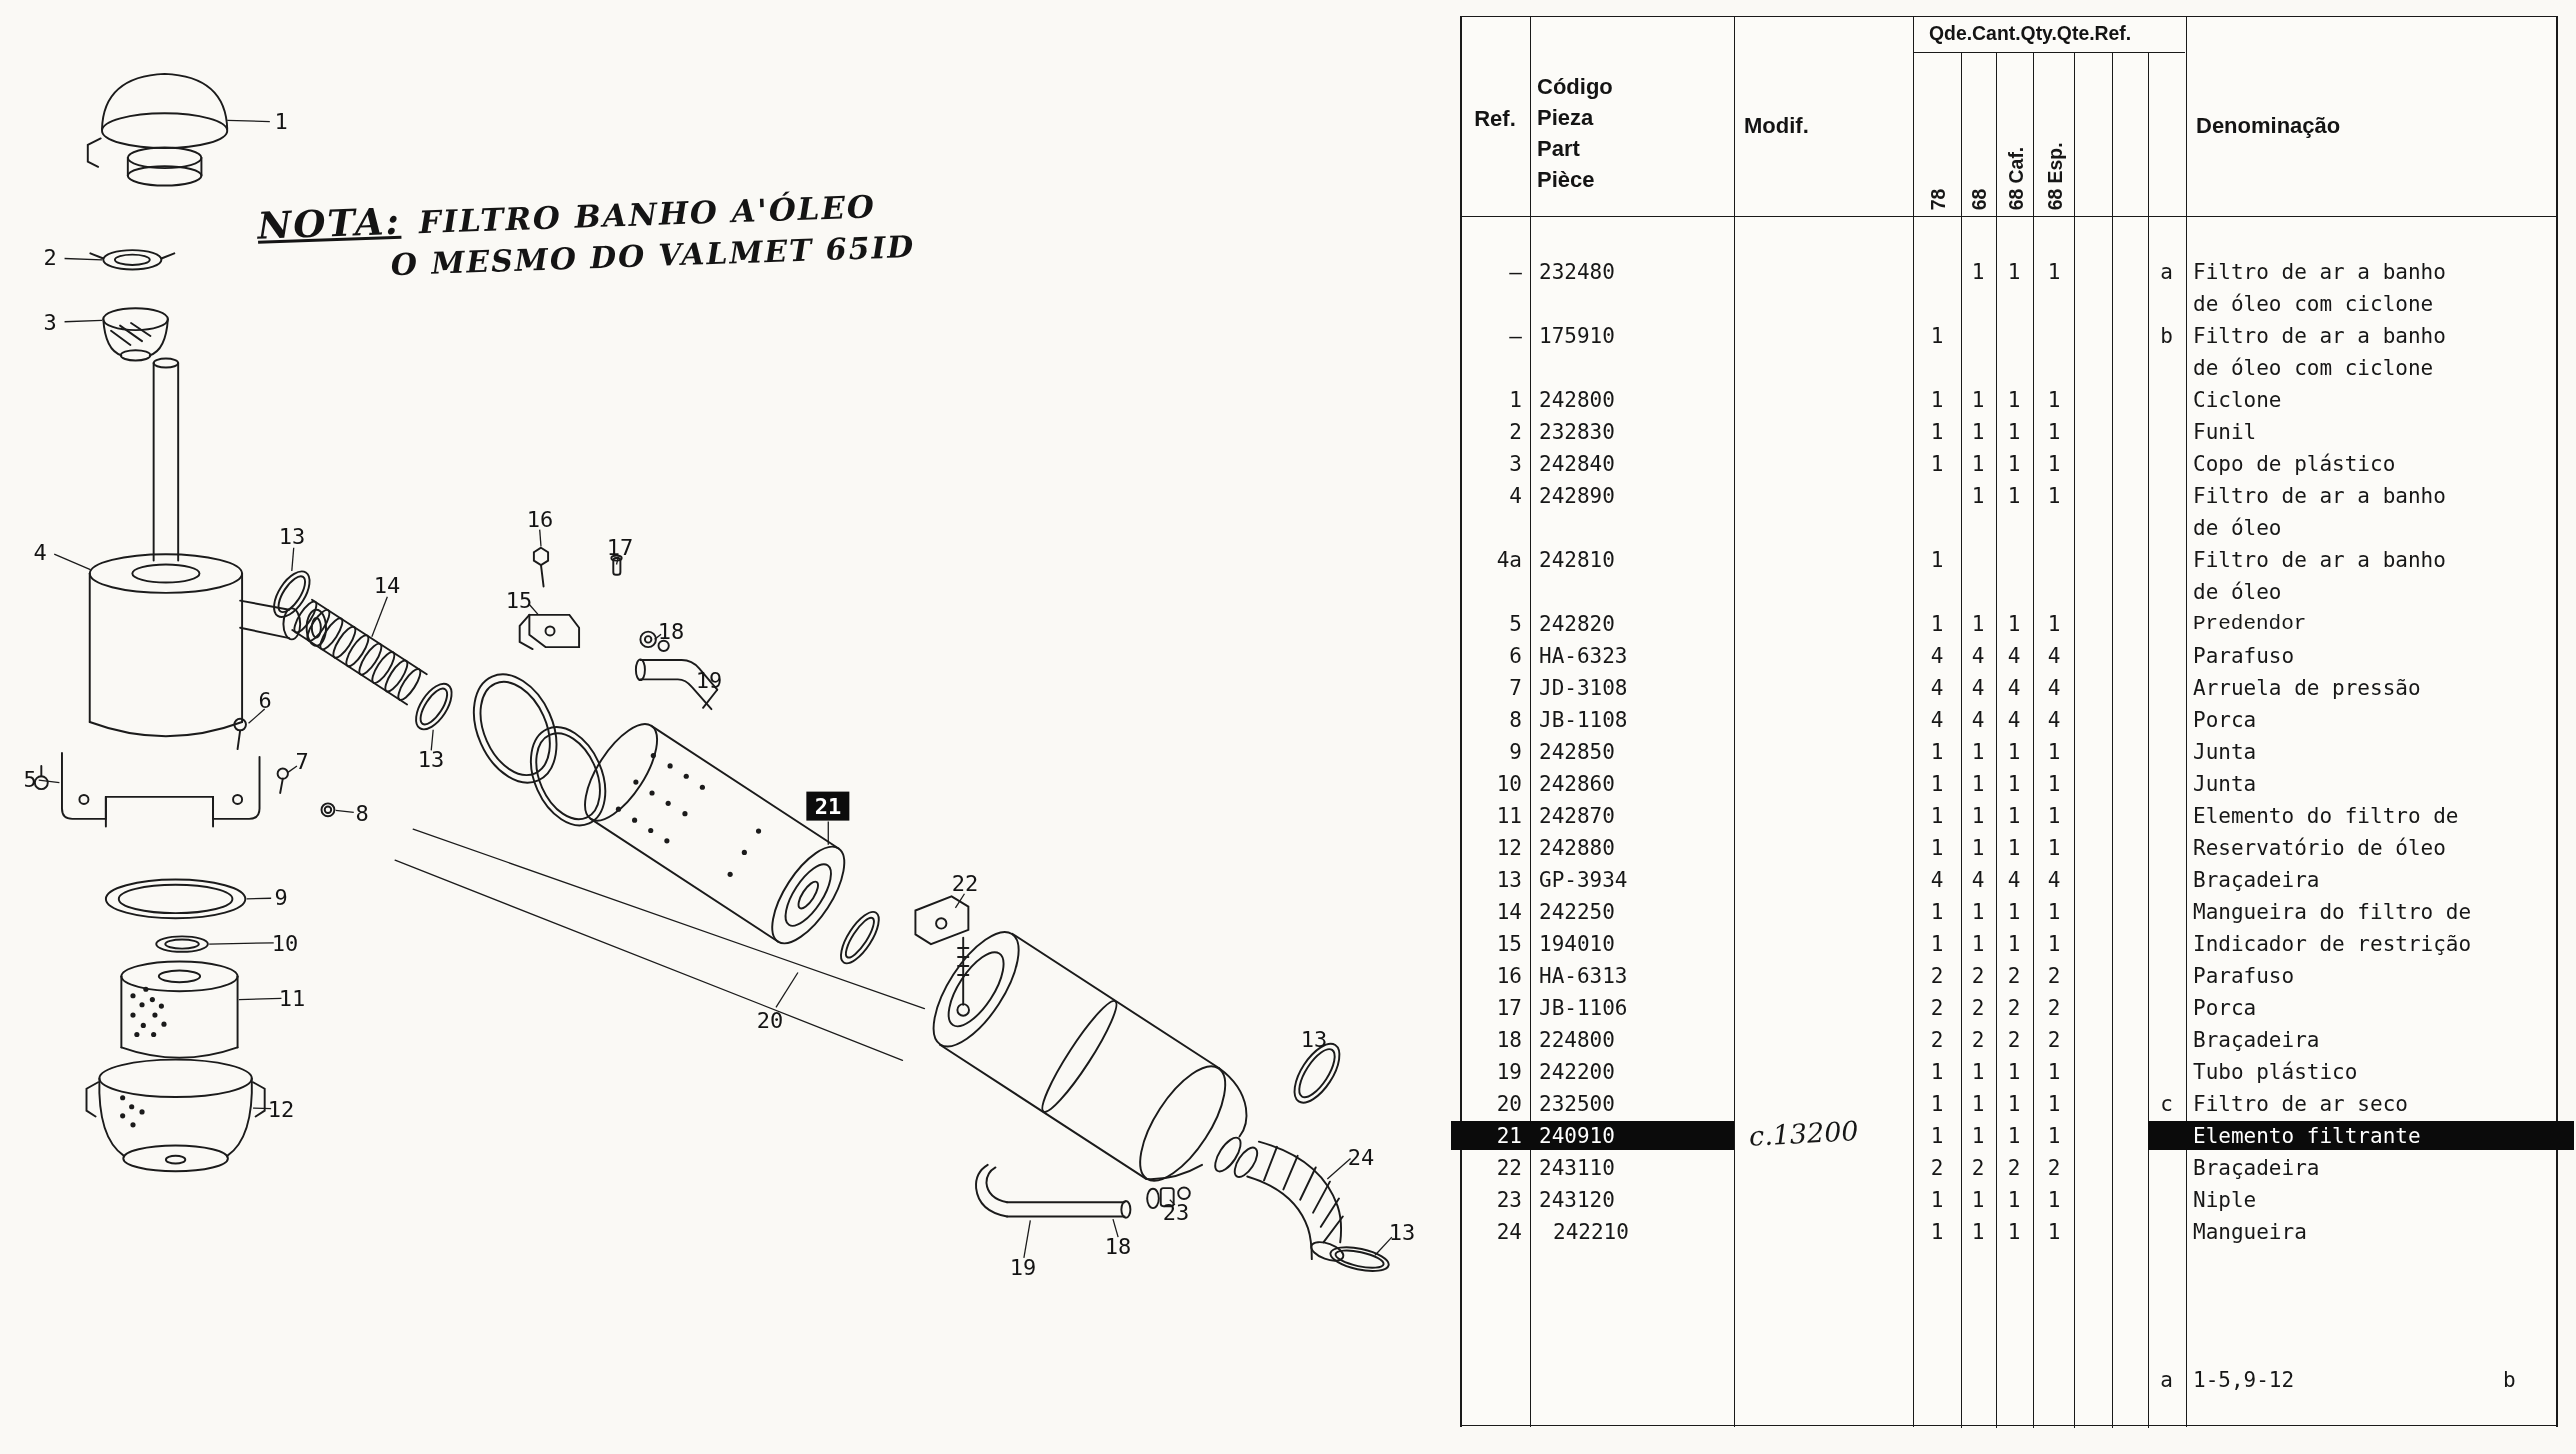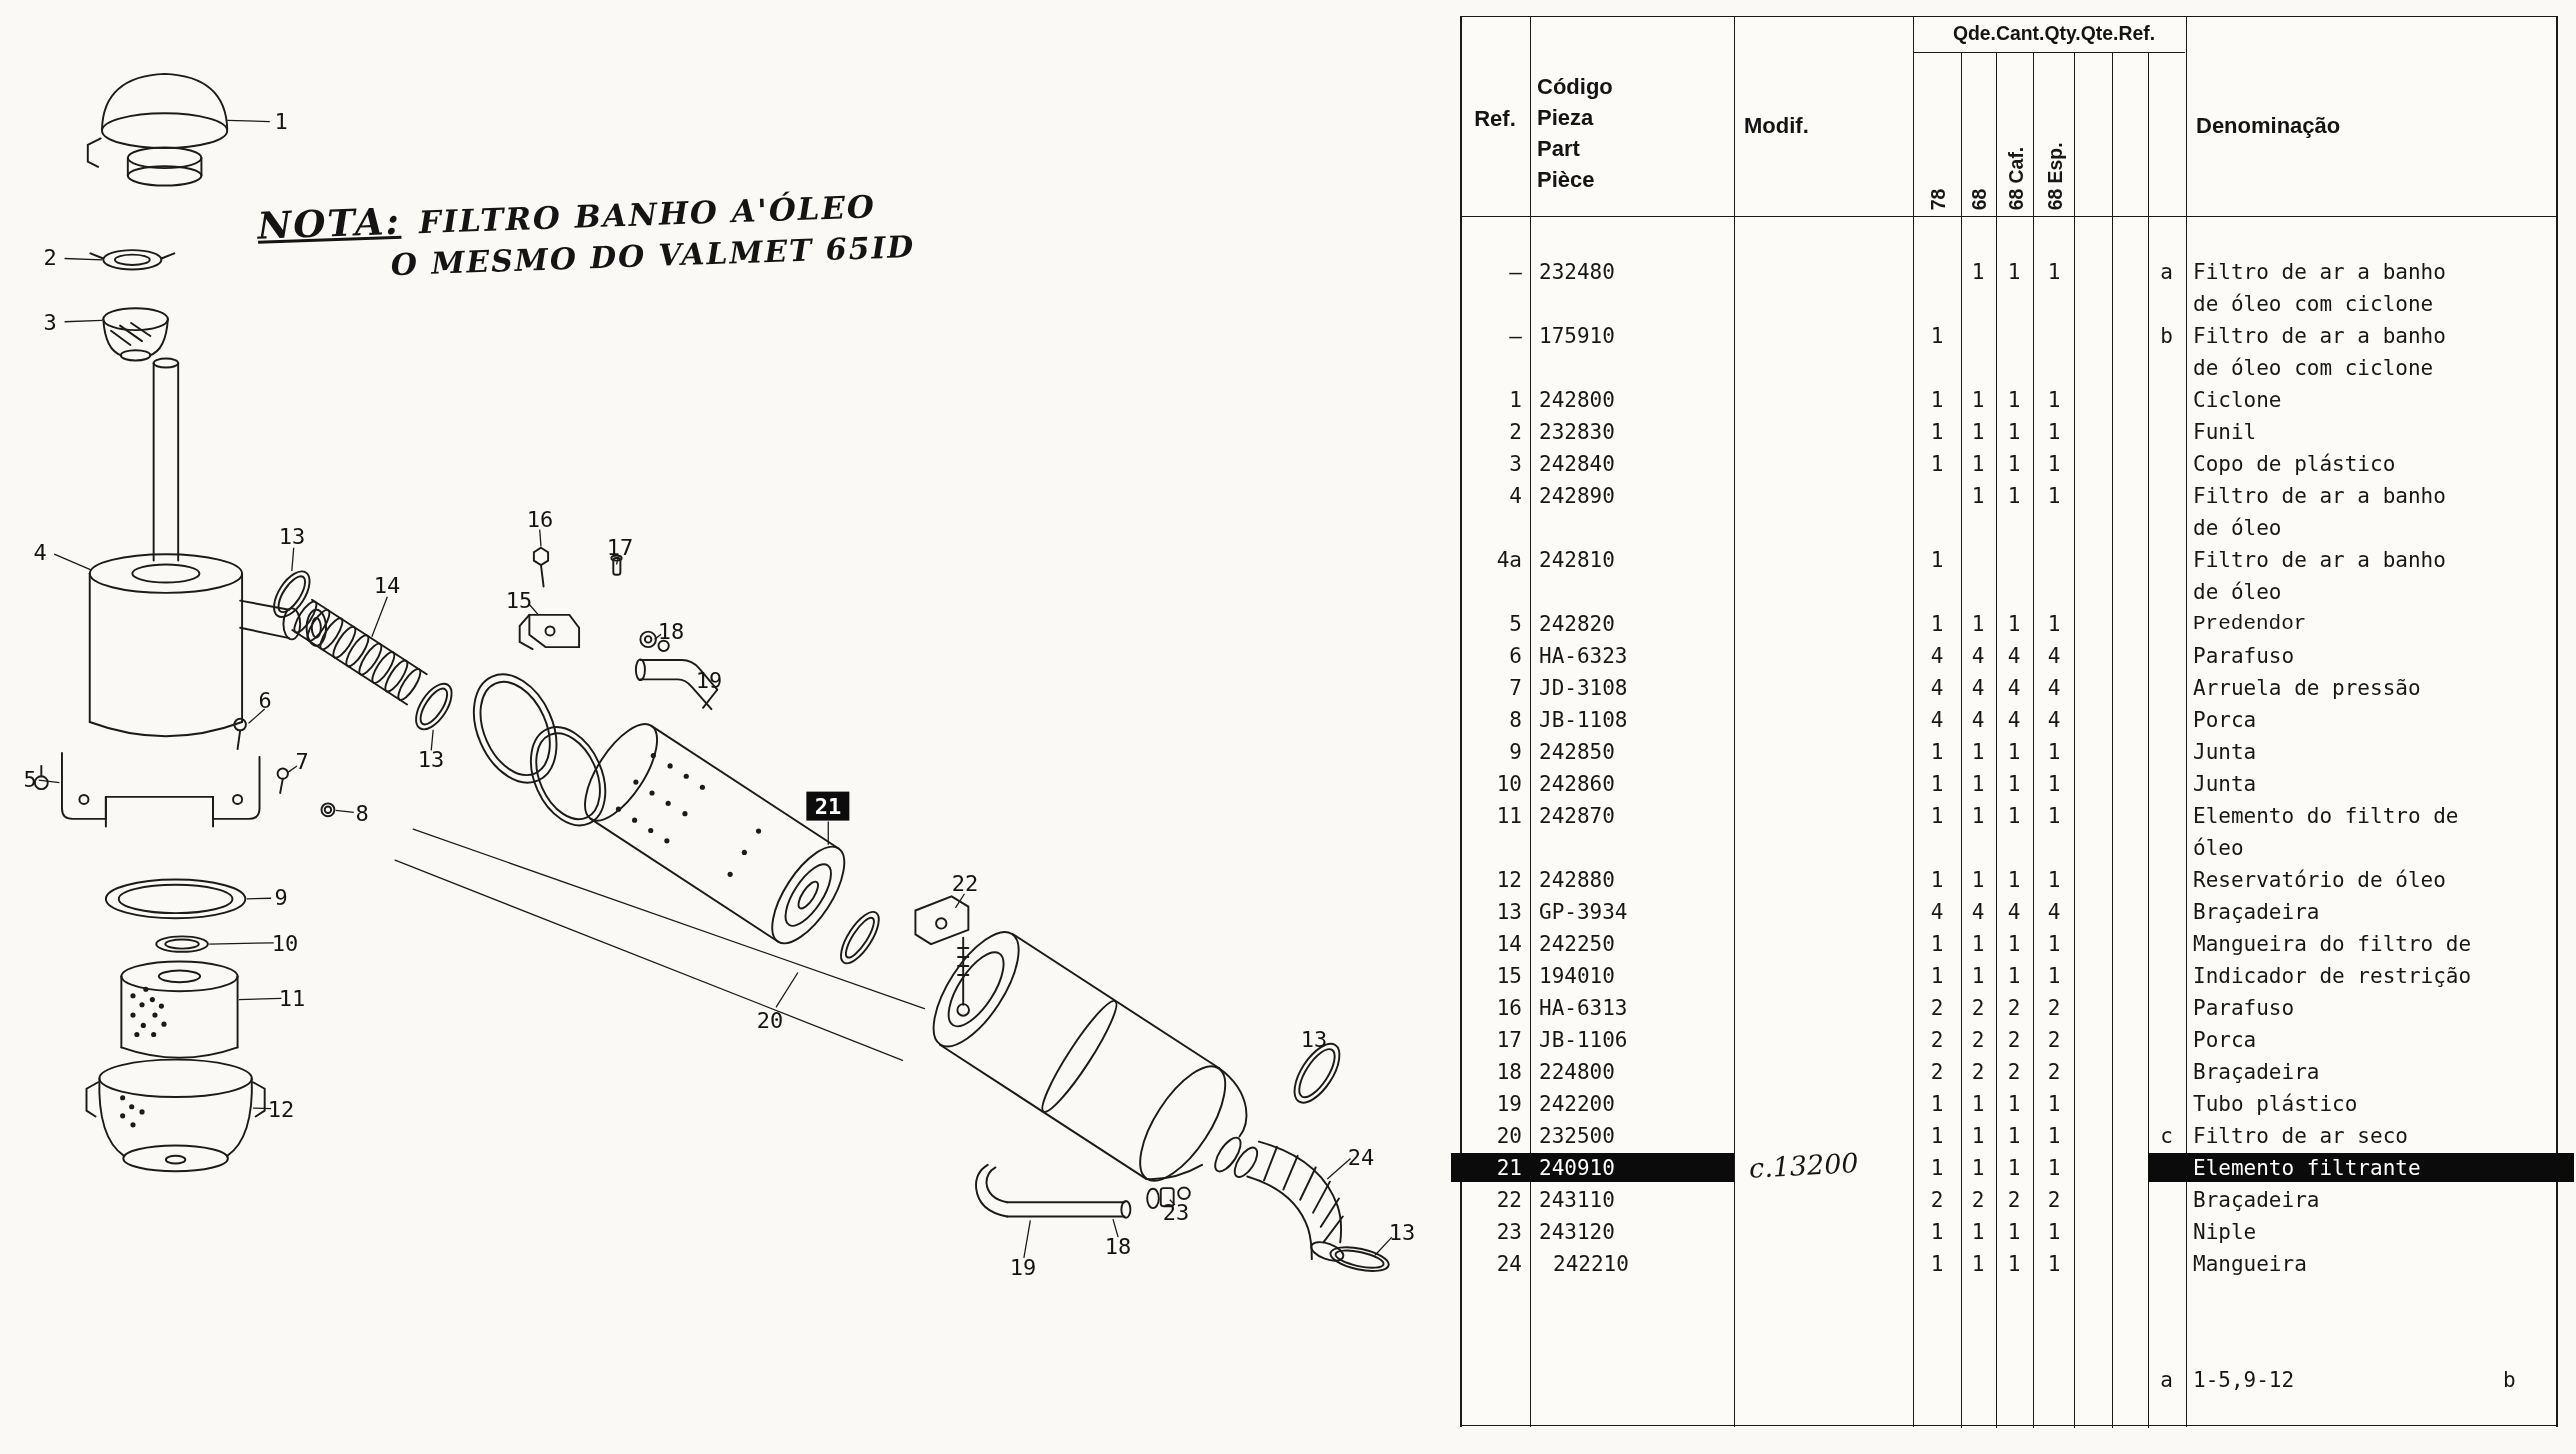--- a/index.html
+++ b/index.html
@@ -324,21 +324,21 @@
     </div>
 
     <div class="hdr" style="left:0;width:70px;top:90px;text-align:center">Ref.</div>
     <div>
       <div class="hdr" style="left:77px;top:58px">Código</div>
       <div class="hdr" style="left:77px;top:89px">Pieza</div>
       <div class="hdr" style="left:77px;top:120px">Part</div>
       <div class="hdr" style="left:77px;top:151px">Pièce</div>
     </div>
     <div class="hdr" style="left:284px;top:97px">Modif.</div>
-    <div class="hdr small" style="left:458px;width:272px;top:6.5px;text-align:center">Qde.Cant.Qty.Qte.Ref.</div>
+    <div class="hdr small" style="left:469px;width:272px;top:6.5px;text-align:left">Qde.Cant.Qty.Qte.Ref.</div>
     <div class="rot" style="left:406px;top:113px">78</div>
     <div class="rot" style="left:447px;top:113px">68</div>
     <div class="rot" style="left:484px;top:113px">68 Caf.</div>
     <div class="rot" style="left:523px;top:113px">68 Esp.</div>
     <div class="hdr" style="left:736px;top:97px">Denominação</div>
 
     <div id="tbody">
         <div class="tline">
           <span class="cell c-ref" style="left: 0px; width: 62px;">–</span>
           <span class="cell c-code" style="left: 79px;">232480</span>
@@ -465,23 +465,20 @@
         <div class="tline">
           <span class="cell c-ref" style="left: 0px; width: 62px;">11</span>
           <span class="cell c-code" style="left: 79px;">242870</span>
           <span class="cell c-q" style="left: 461px; width: 32px;">1</span>
           <span class="cell c-q" style="left: 502px; width: 32px;">1</span>
           <span class="cell c-q" style="left: 538px; width: 32px;">1</span>
           <span class="cell c-q" style="left: 578px; width: 32px;">1</span>
           <span class="cell c-denom" style="left: 733px;">Elemento do filtro de</span>
         </div>
         <div class="tline">
-          <span class="cell c-denom" style="left: 733px;">óleo</span>
-        </div>
-        <div class="tline">
           <span class="cell c-ref" style="left: 0px; width: 62px;">12</span>
           <span class="cell c-code" style="left: 79px;">242880</span>
           <span class="cell c-q" style="left: 461px; width: 32px;">1</span>
           <span class="cell c-q" style="left: 502px; width: 32px;">1</span>
           <span class="cell c-q" style="left: 538px; width: 32px;">1</span>
           <span class="cell c-q" style="left: 578px; width: 32px;">1</span>
           <span class="cell c-denom" style="left: 733px;">Reservatório de óleo</span>
         </div>
         <div class="tline">
           <span class="cell c-ref" style="left: 0px; width: 62px;">13</span>

